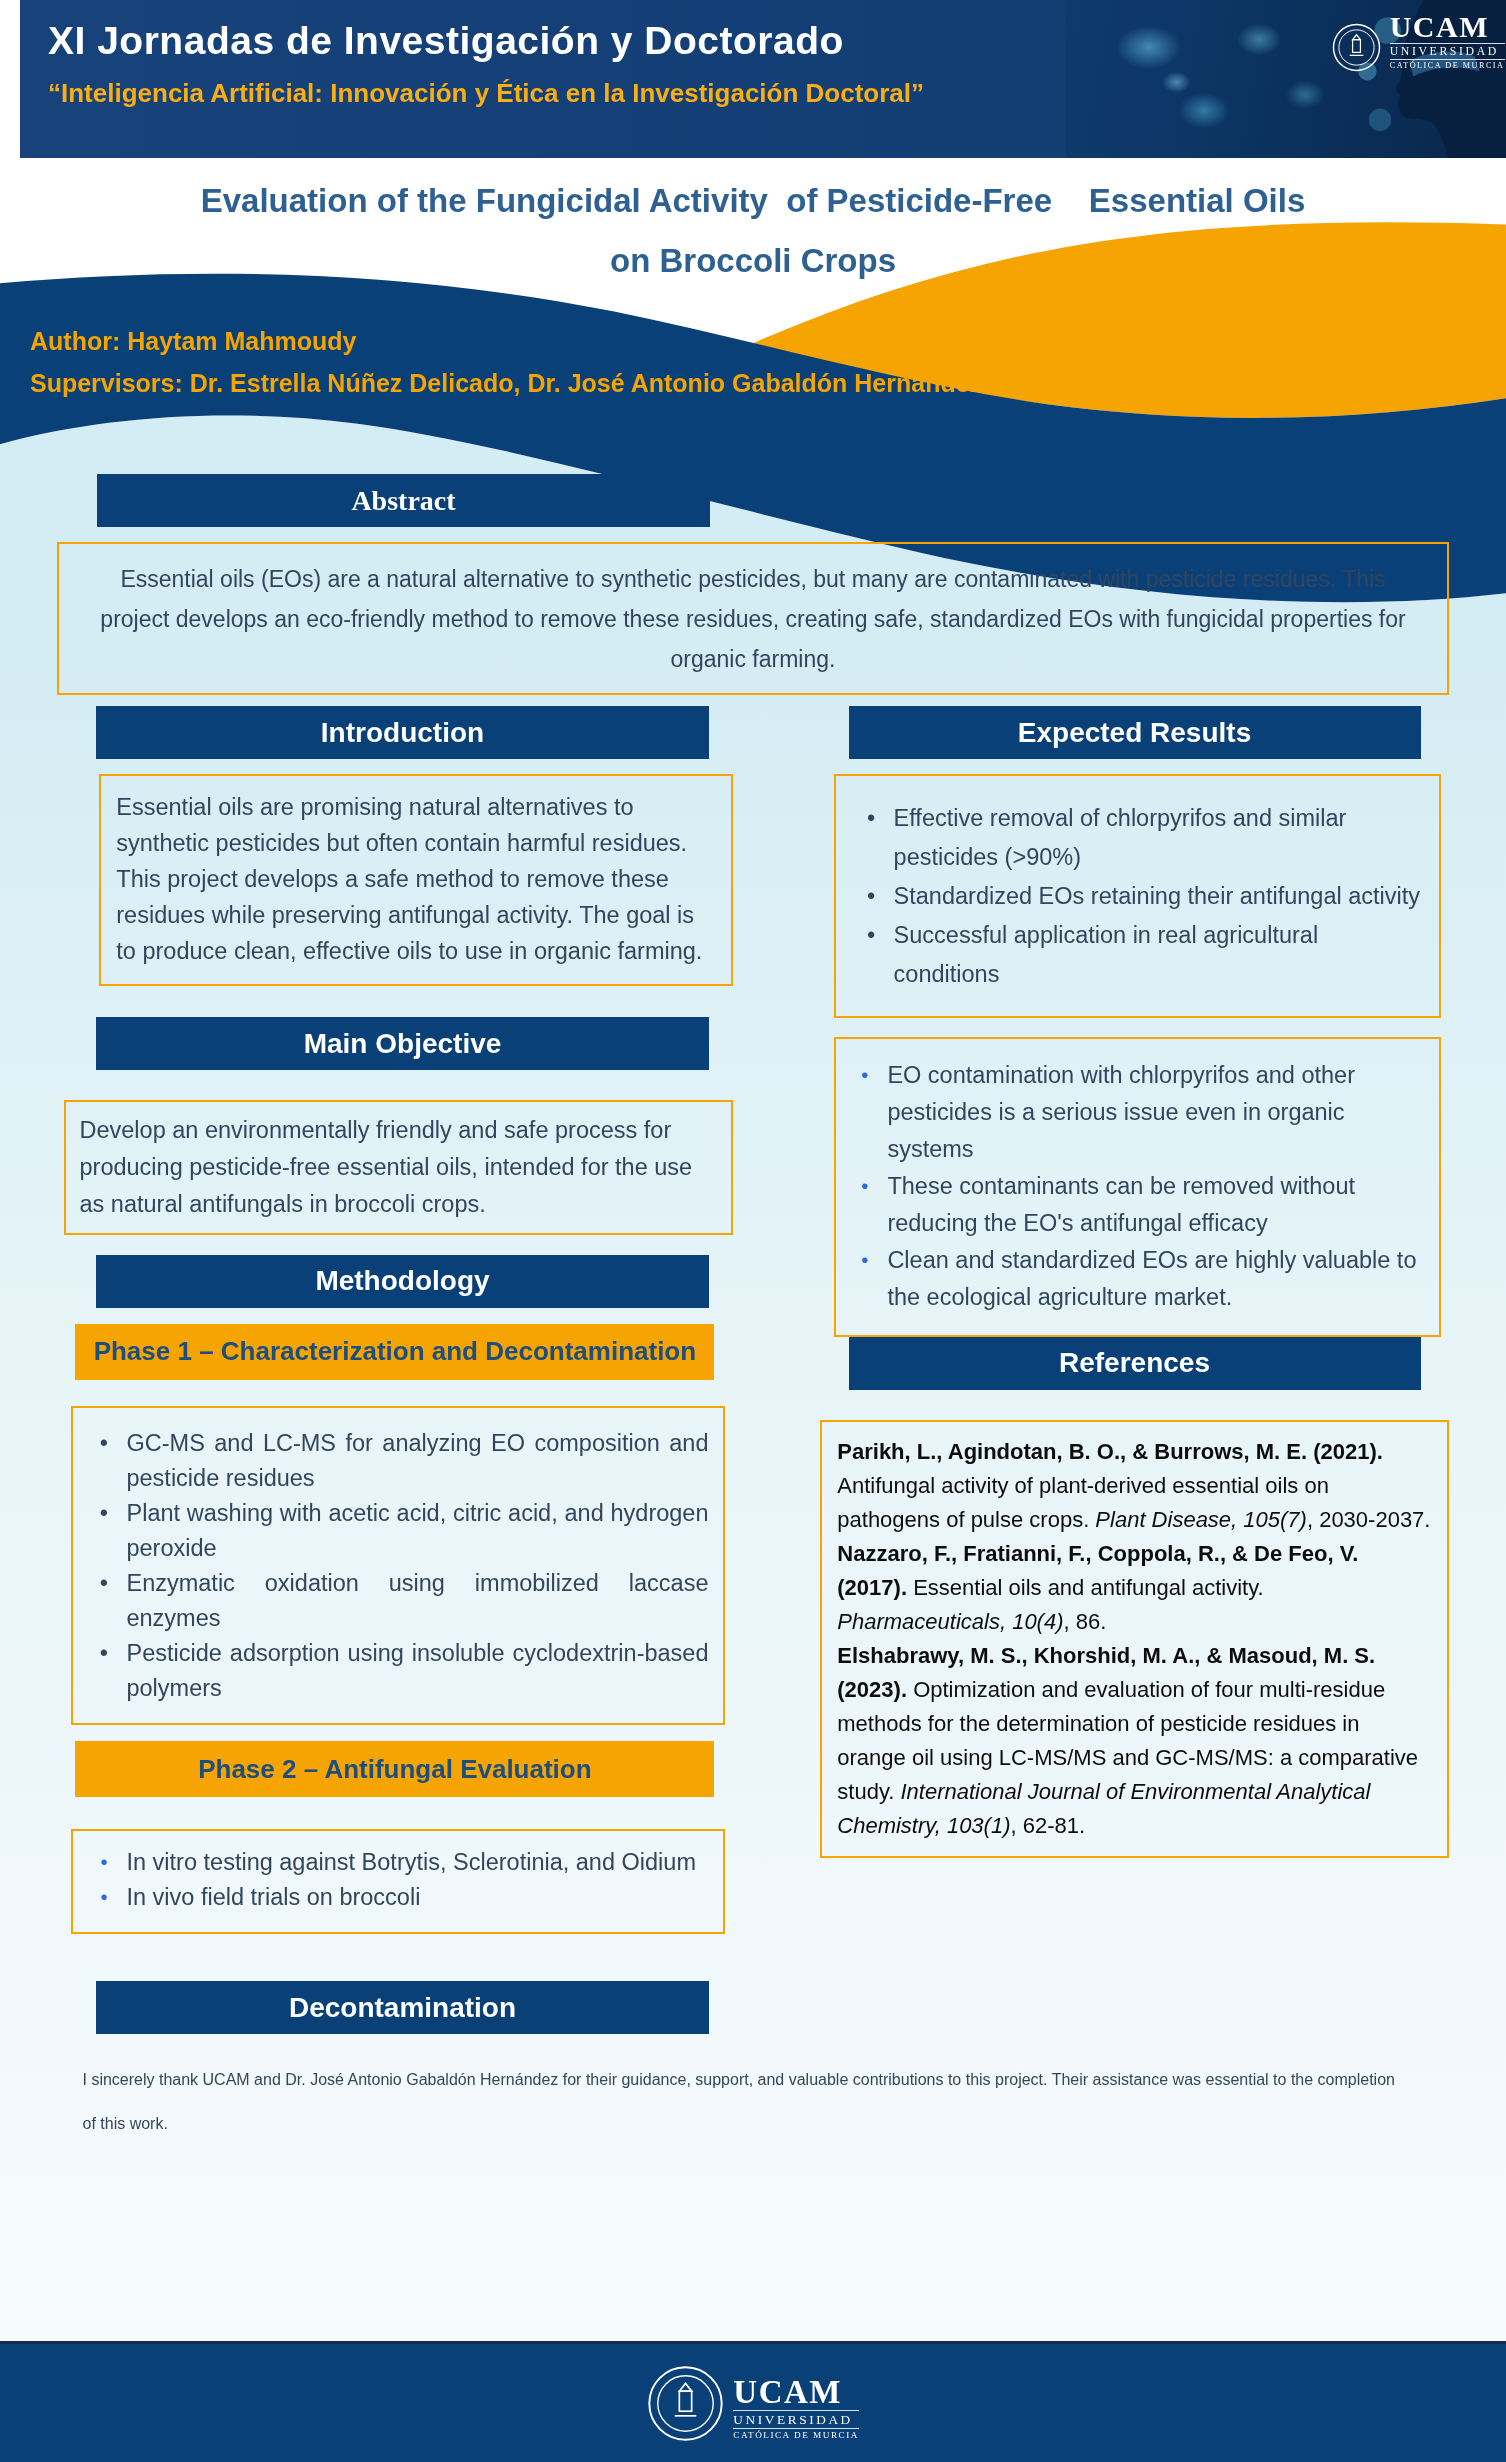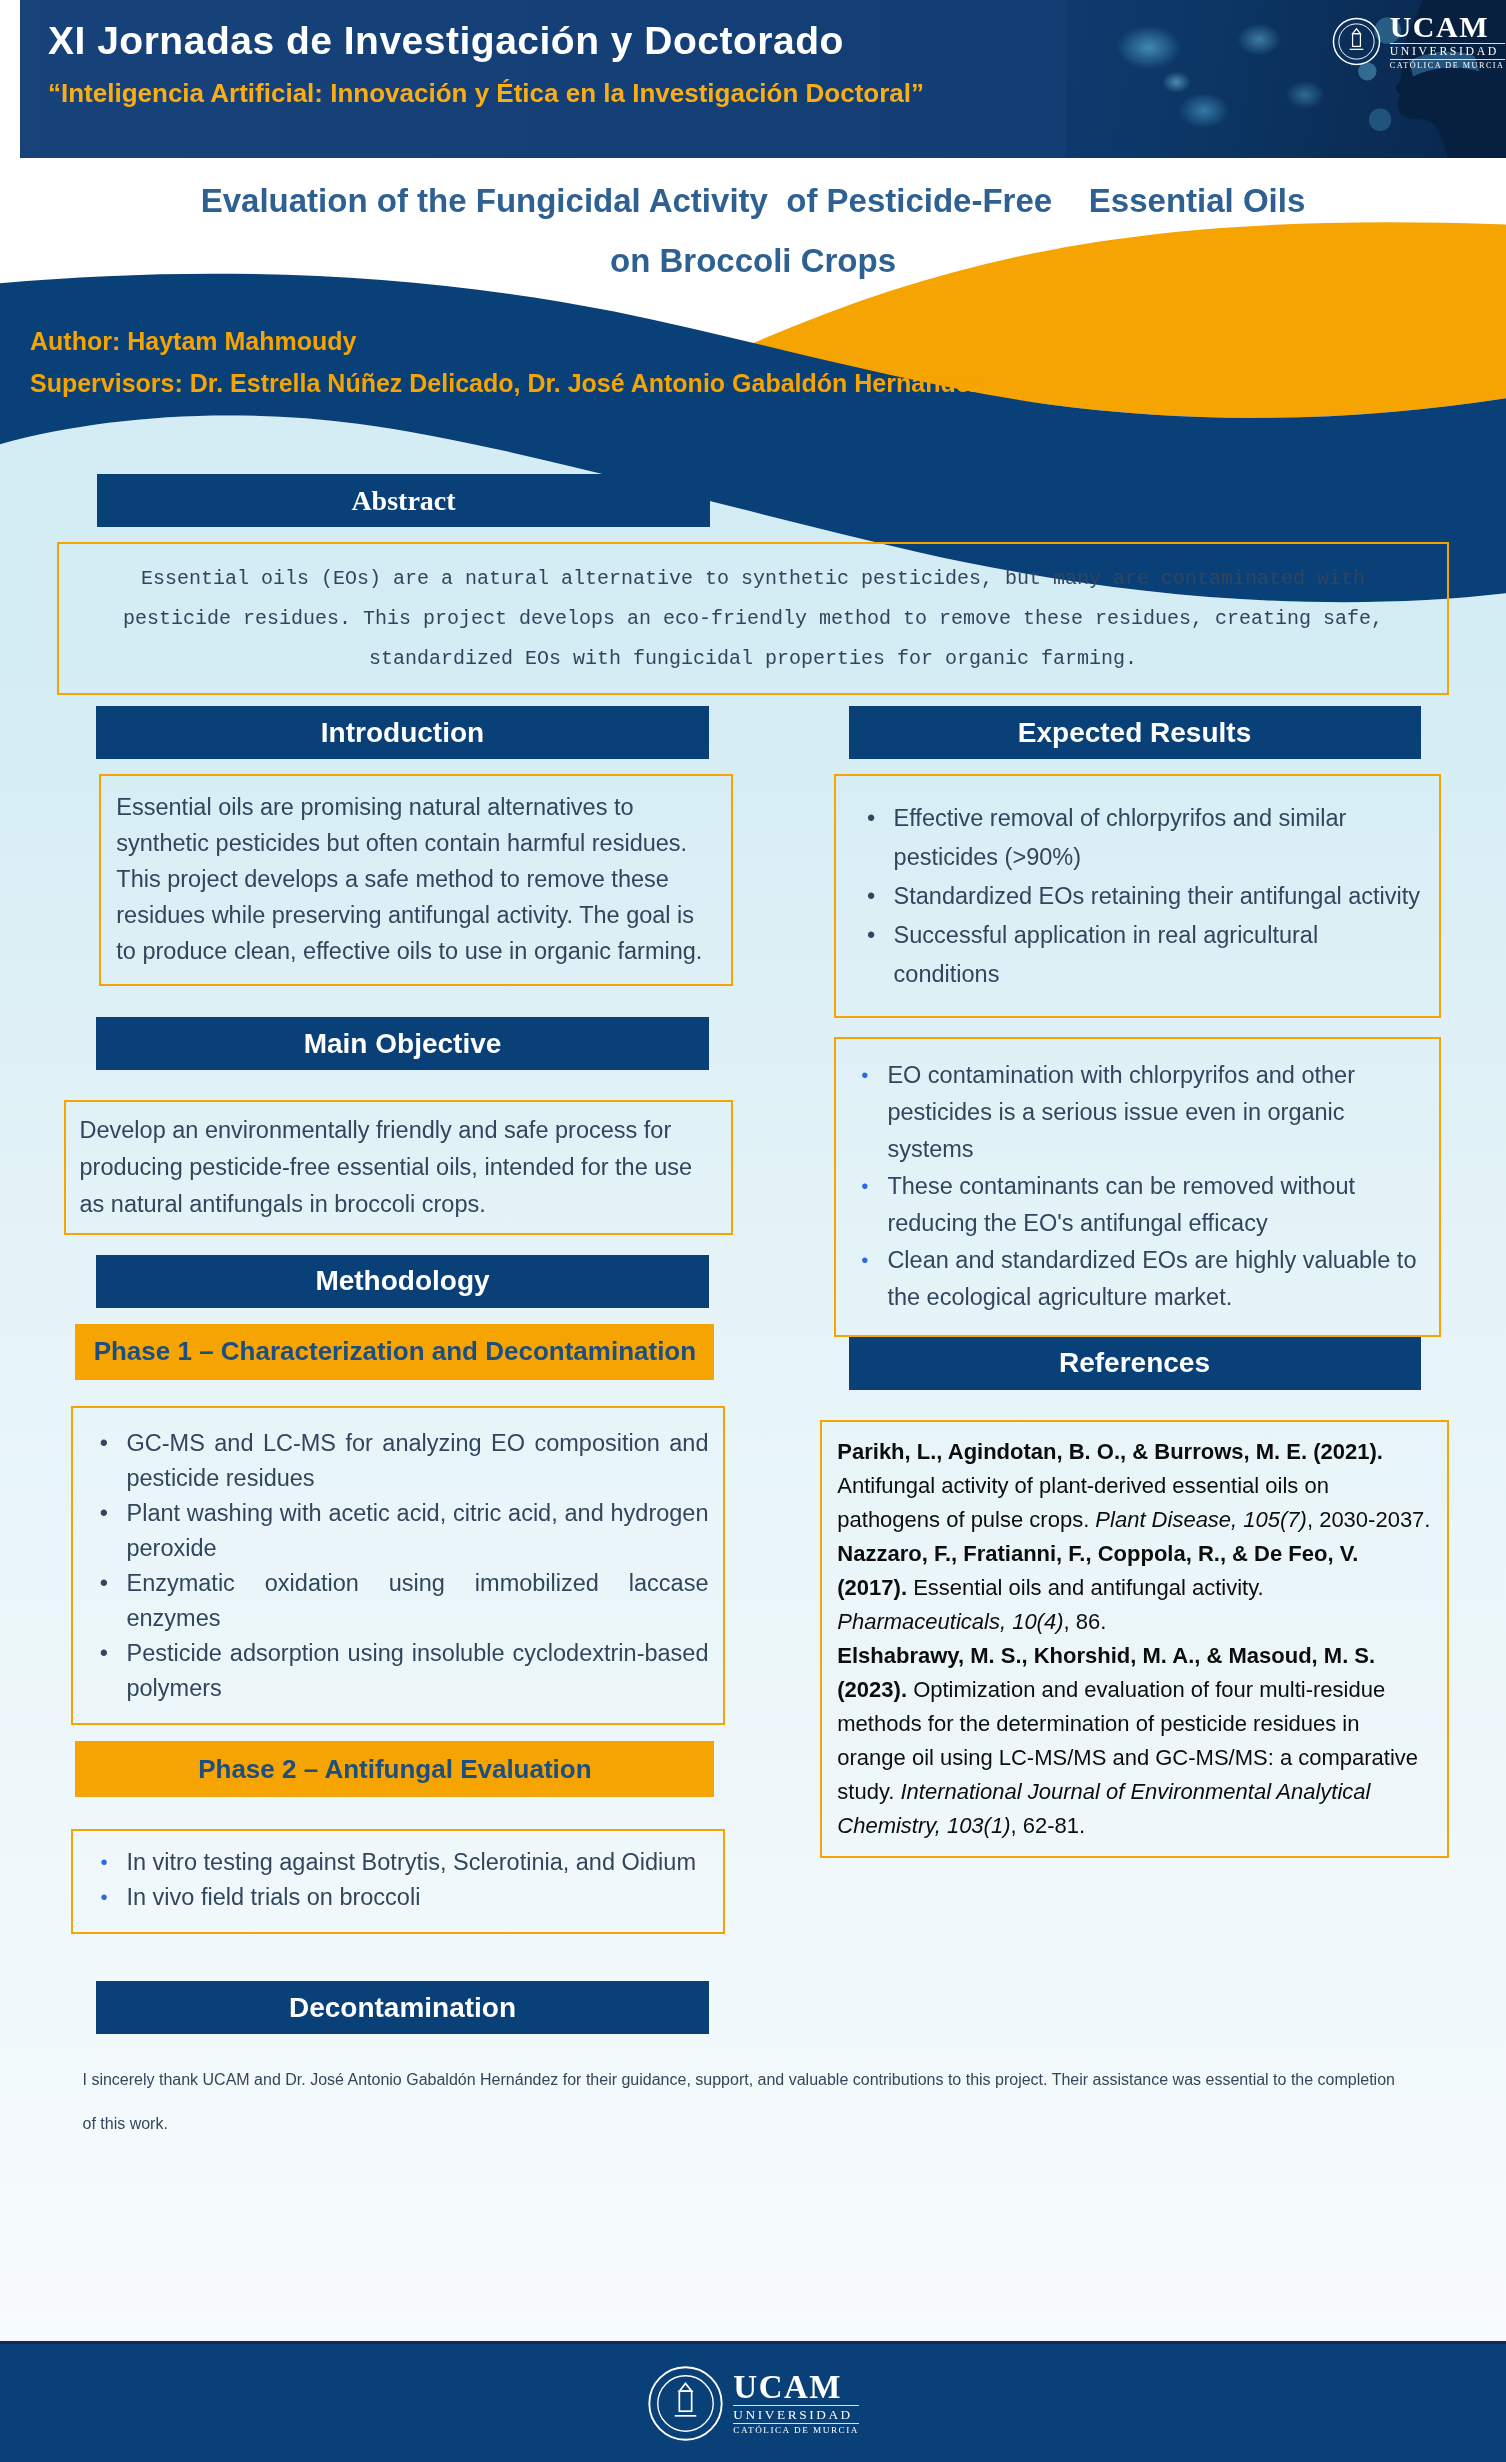--- a/index.html
+++ b/index.html
@@ -36,21 +36,21 @@
     background:
       radial-gradient(46px 31px at 18% 30%, rgba(110,205,235,.55) 0%, rgba(110,205,235,0) 70%),
       radial-gradient(36px 25.5px at 30% 70%, rgba(90,190,230,.5) 0%, rgba(90,190,230,0) 70%),
       radial-gradient(31px 23px at 42% 25%, rgba(120,210,240,.45) 0%, rgba(120,210,240,0) 70%),
       radial-gradient(28px 20.4px at 52% 60%, rgba(100,195,230,.4) 0%, rgba(100,195,230,0) 70%),
       radial-gradient(20.4px 15.3px at 24% 52%, rgba(140,220,245,.5) 0%, rgba(140,220,245,0) 70%),
       linear-gradient(100deg,#0E3A6E 0%, #0C3563 35%, #0A2C55 70%, #082648 100%);
   }
   .face-silhouette { position:absolute; right:-20.4px; top:0; height:158px; }
 
-  .ucam-logo { display:flex; align-items:center; gap:9.2px; color:#fff; }
+  .ucam-logo { display:flex; align-items:flex-end; gap:9.2px; color:#fff; }
   .ucam-logo.header-pos { position:absolute; right:21.5px; top:11.2px; }
   .seal { flex:none; }
   .logo-text .acronym { font-family:"Liberation Serif", serif; font-weight:bold; letter-spacing:1.5px; }
   .logo-text .l1 { font-family:"Liberation Serif", serif; letter-spacing:2.6px; border-top:1px solid rgba(255,255,255,.85); }
   .logo-text .l2 { font-family:"Liberation Serif", serif; letter-spacing:1.5px; border-top:1px solid rgba(255,255,255,.85); }
   .header-pos .acronym { font-size:30px; line-height:31px; }
   .header-pos .l1 { font-size:11.8px; line-height:15.3px; margin-top:1px; }
   .header-pos .l2 { font-size:8.2px; line-height:11.2px; }
 
   
@@ -70,21 +70,21 @@
   .sec-head {
     background:#0A4078; color:#ffffff; font-size:28px; font-weight:bold;
     height:53px; display:flex; align-items:center; justify-content:center;
     text-align:center;
   }
   .text-box { border:2.6px solid #F5A402; color:#32455C; }
 
   .abstract-head { width:613px; margin-left:40px;font-family:Liberation Serif, serif; }
   .abstract-box {
     margin-top:15.3px; padding:14.3px 36px; text-align:center;
-    font-size:20px; line-height:40px;font-family:Liberation Mono, monospace;
+    font-size:23px; line-height:40px;
   }
 
   .columns { display:flex; gap:87px; margin-top:11.2px; align-items:flex-start; }
   .col-left { width:676px; flex:none; }
   .col-right { flex:1; min-width:0; }
 
   .col-left .sec-head { width:613px; margin-left:39px; }
   .intro-box { margin:15.3px 0 0 42px; padding:12.3px 15.3px 15.3px 15.3px; font-size:23.5px; line-height:36px; }
   .mo-head { margin-top:31px; }
   .objective-box { margin:30px 0 0 7.2px; padding:10.2px 13.3px; font-size:23.5px; line-height:37px; }

